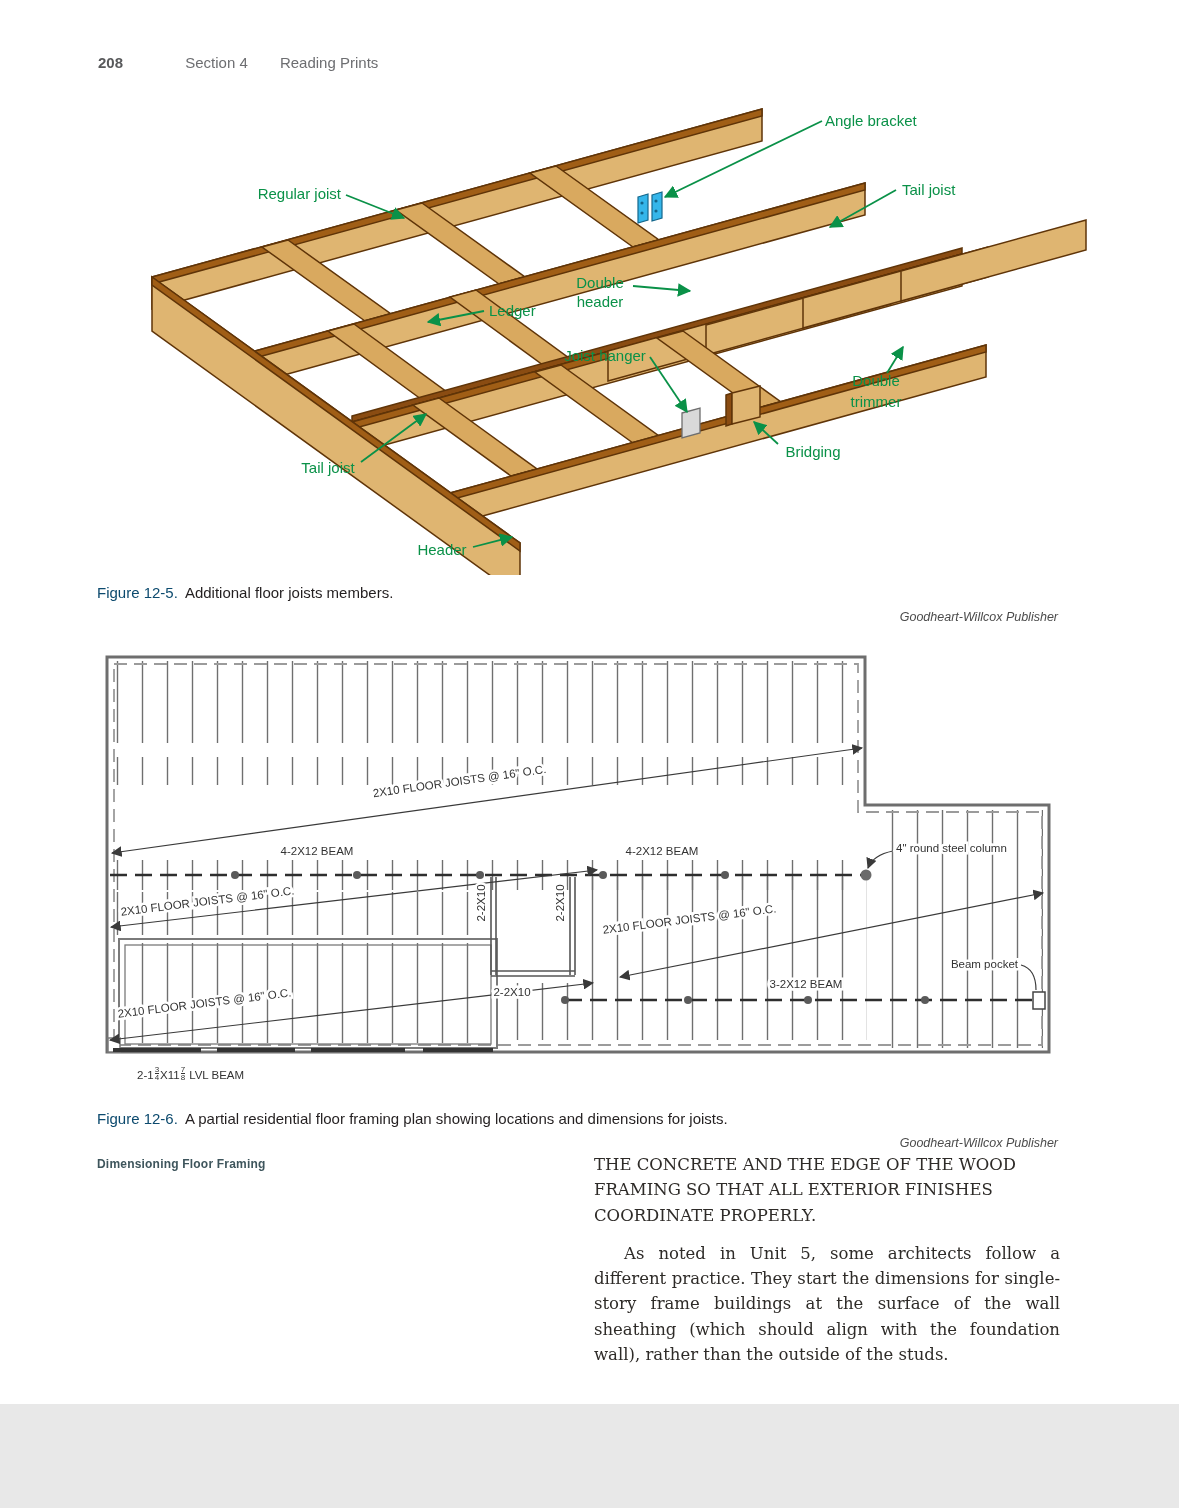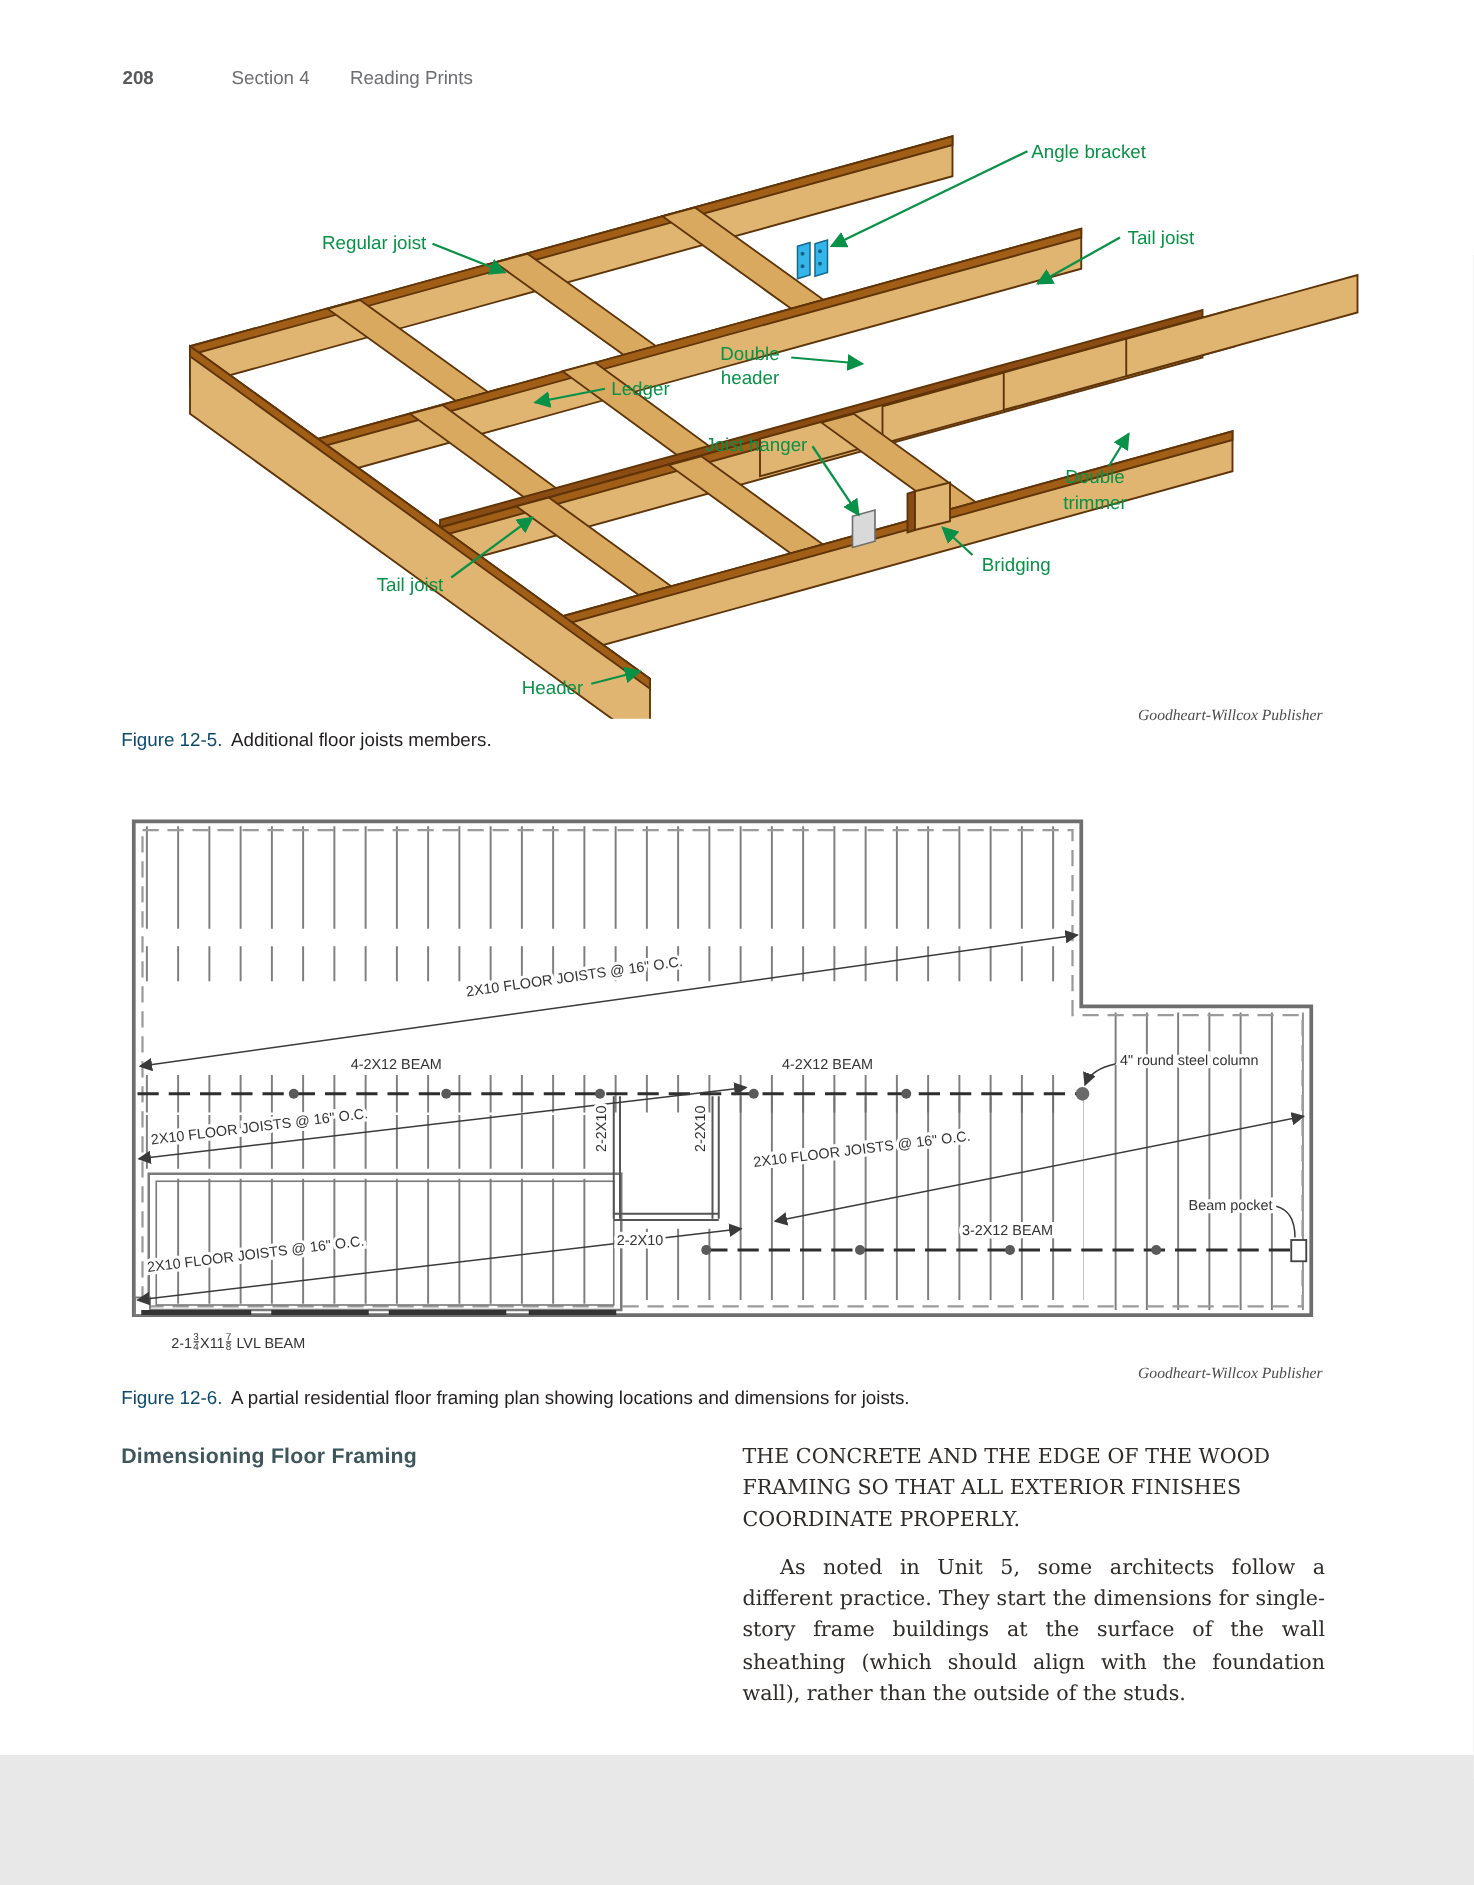--- a/index.html
+++ b/index.html
@@ -4,36 +4,36 @@
 <style>
   html,body{margin:0;padding:0;background:#e8e8e8;}
   .page{position:relative;width:1179px;height:1404px;background:#ffffff;margin:0 auto;
         font-family:"Liberation Sans",sans-serif;overflow:hidden;}
   
   .runhead{position:absolute;top:54px;left:98px;font-size:15px;color:#6d6e71;}
   .runhead .pgnum{font-weight:bold;color:#58595b;margin-right:58px;}
   .runhead .sec{margin-right:28px;}
   
   .figsvg{position:absolute;}
-  .credit{position:absolute;right:121px;font-family:Liberation Serif, serif;font-style:italic;
-          font-size:12.5px;color:#4b4b4b;}
+  .credit{position:absolute;right:121px;font-family:Liberation Sans, sans-serif;font-style:italic;
+          font-size:12.5px;color:#4b4b4b;margin-top:45px;}
   .caption{position:absolute;left:97px;width:960px;font-size:15px;color:#231f20;}
   .caption .figlab{font-weight:normal;color:#0c4a6e;margin-right:7px;}
   
   .lvl{position:absolute;left:137px;top:1066px;display:flex;align-items:flex-end;
        font-size:11.5px;color:#333;}
   .frac{display:inline-flex;flex-direction:column;align-items:center;font-size:8px;
         line-height:7px;margin:0 1px;}
   .frac .den{border-top:1px solid #333;}
   
   .col{position:absolute;top:1152px;width:464px;color:#2e2b28;
        font-family:"DejaVu Serif",serif;font-size:16.5px;line-height:25.3px;}
   .col-l{left:97px;}
   .col-r{left:594px;width:466px;}
-  .col h2{margin:0 0 7px 0;font-family:"Liberation Sans",sans-serif;font-size:17px;
+  .col h2{margin:0 0 7px 0;font-family:"Liberation Sans",sans-serif;font-size:12px;
           color:#3e555c;letter-spacing:.2px;}
   .col p{margin:0;text-align:justify;}
   .col p.ragged{text-align:left;}
   .gap{margin-top:13px !important;}
   .ind{text-indent:30px;}
   .ind-note{text-indent:34px;}
   .footer{position:absolute;top:1441px;right:119px;font-size:19px;color:#9a9b9d;font-style:italic;}
   
   text{font-family:"Liberation Sans",sans-serif;}
   .glab{fill:#0a9148;font-size:15px;}

